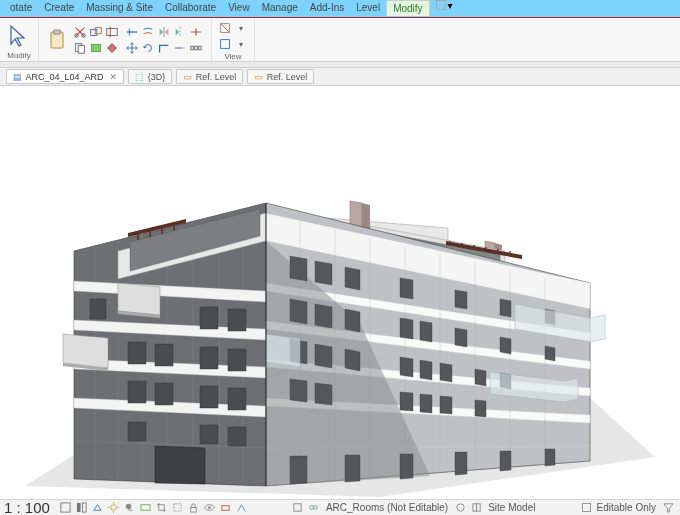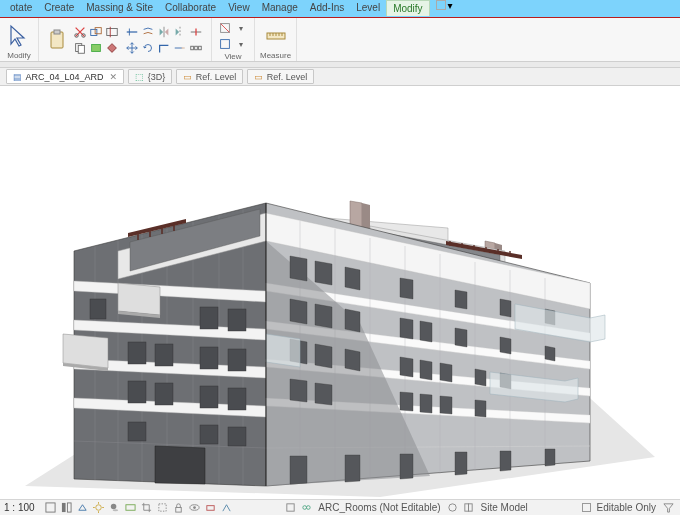--- a/index.html
+++ b/index.html
@@ -31,21 +31,21 @@
   .doctab .x { margin-left: 6px; color: #888; font-size: 9px; }
   .doctab .glyph { margin-right: 4px; color: #4e7bbd; }
   .doctab.inactive { background: #f6f6f6; color: #555; }
 
   
   .viewport { position: relative; height: 413px; background: #ffffff; }
   .viewport svg { width: 680px; height: 413px; display: block; }
 
   
   .status { height: 16px; background: #f2f2f2; border-top: 1px solid #d5d5d5; display: flex; align-items: center; padding: 0 4px; }
-  .status .scale { font-size: 10px; color: #333; margin-right: 8px; }
+  .status .scale { font-size: 15px; color: #333; margin-right: 8px; }
   .status .sicon { width: 12px; height: 12px; margin: 0 2px; display: inline-flex; align-items: center; justify-content: center; }
   .status .spacer { flex: 1; }
   .status .stext { font-size: 10px; color: #555; margin: 0 4px; }
   .status svg { width: 11px; height: 11px; }
 </style>
 </head>
 <body>
 
 <div class="menu-row">
   <span class="menu-tab">otate</span>
@@ -212,35 +212,20 @@
           </div>
       </div>
       <div class="icon-col">
         <div class="icon-btn-small" style="font-size:8px;color:#666;">▾</div>
         <div class="icon-btn-small" style="font-size:8px;color:#666;">▾</div>
       </div>
     </div>
     <div class="rib-group-title">View</div>
   </div>
 
-  <div class="rib-group">
-    <div class="rib-group-body">
-      <div class="icon-btn-large">
-        <svg viewBox="0 0 24 24">
-            <rect x="3" y="9" width="18" height="6" fill="#f3e7c4" stroke="#a88a3c"></rect>
-            <line x1="6" y1="9" x2="6" y2="12" stroke="#a88a3c"></line>
-            <line x1="9" y1="9" x2="9" y2="12" stroke="#a88a3c"></line>
-            <line x1="12" y1="9" x2="12" y2="12" stroke="#a88a3c"></line>
-            <line x1="15" y1="9" x2="15" y2="12" stroke="#a88a3c"></line>
-            <line x1="18" y1="9" x2="18" y2="12" stroke="#a88a3c"></line>
-          </svg>
-      </div>
-    </div>
-    <div class="rib-group-title">Measure</div>
-  </div>
 
 
 </div>
 
 <div class="sep-strip"></div>
 
 <div class="doctabs">
   <div class="doctab">
     <span class="glyph">▤</span>
     <span>ARC_04_L04_ARD</span>

